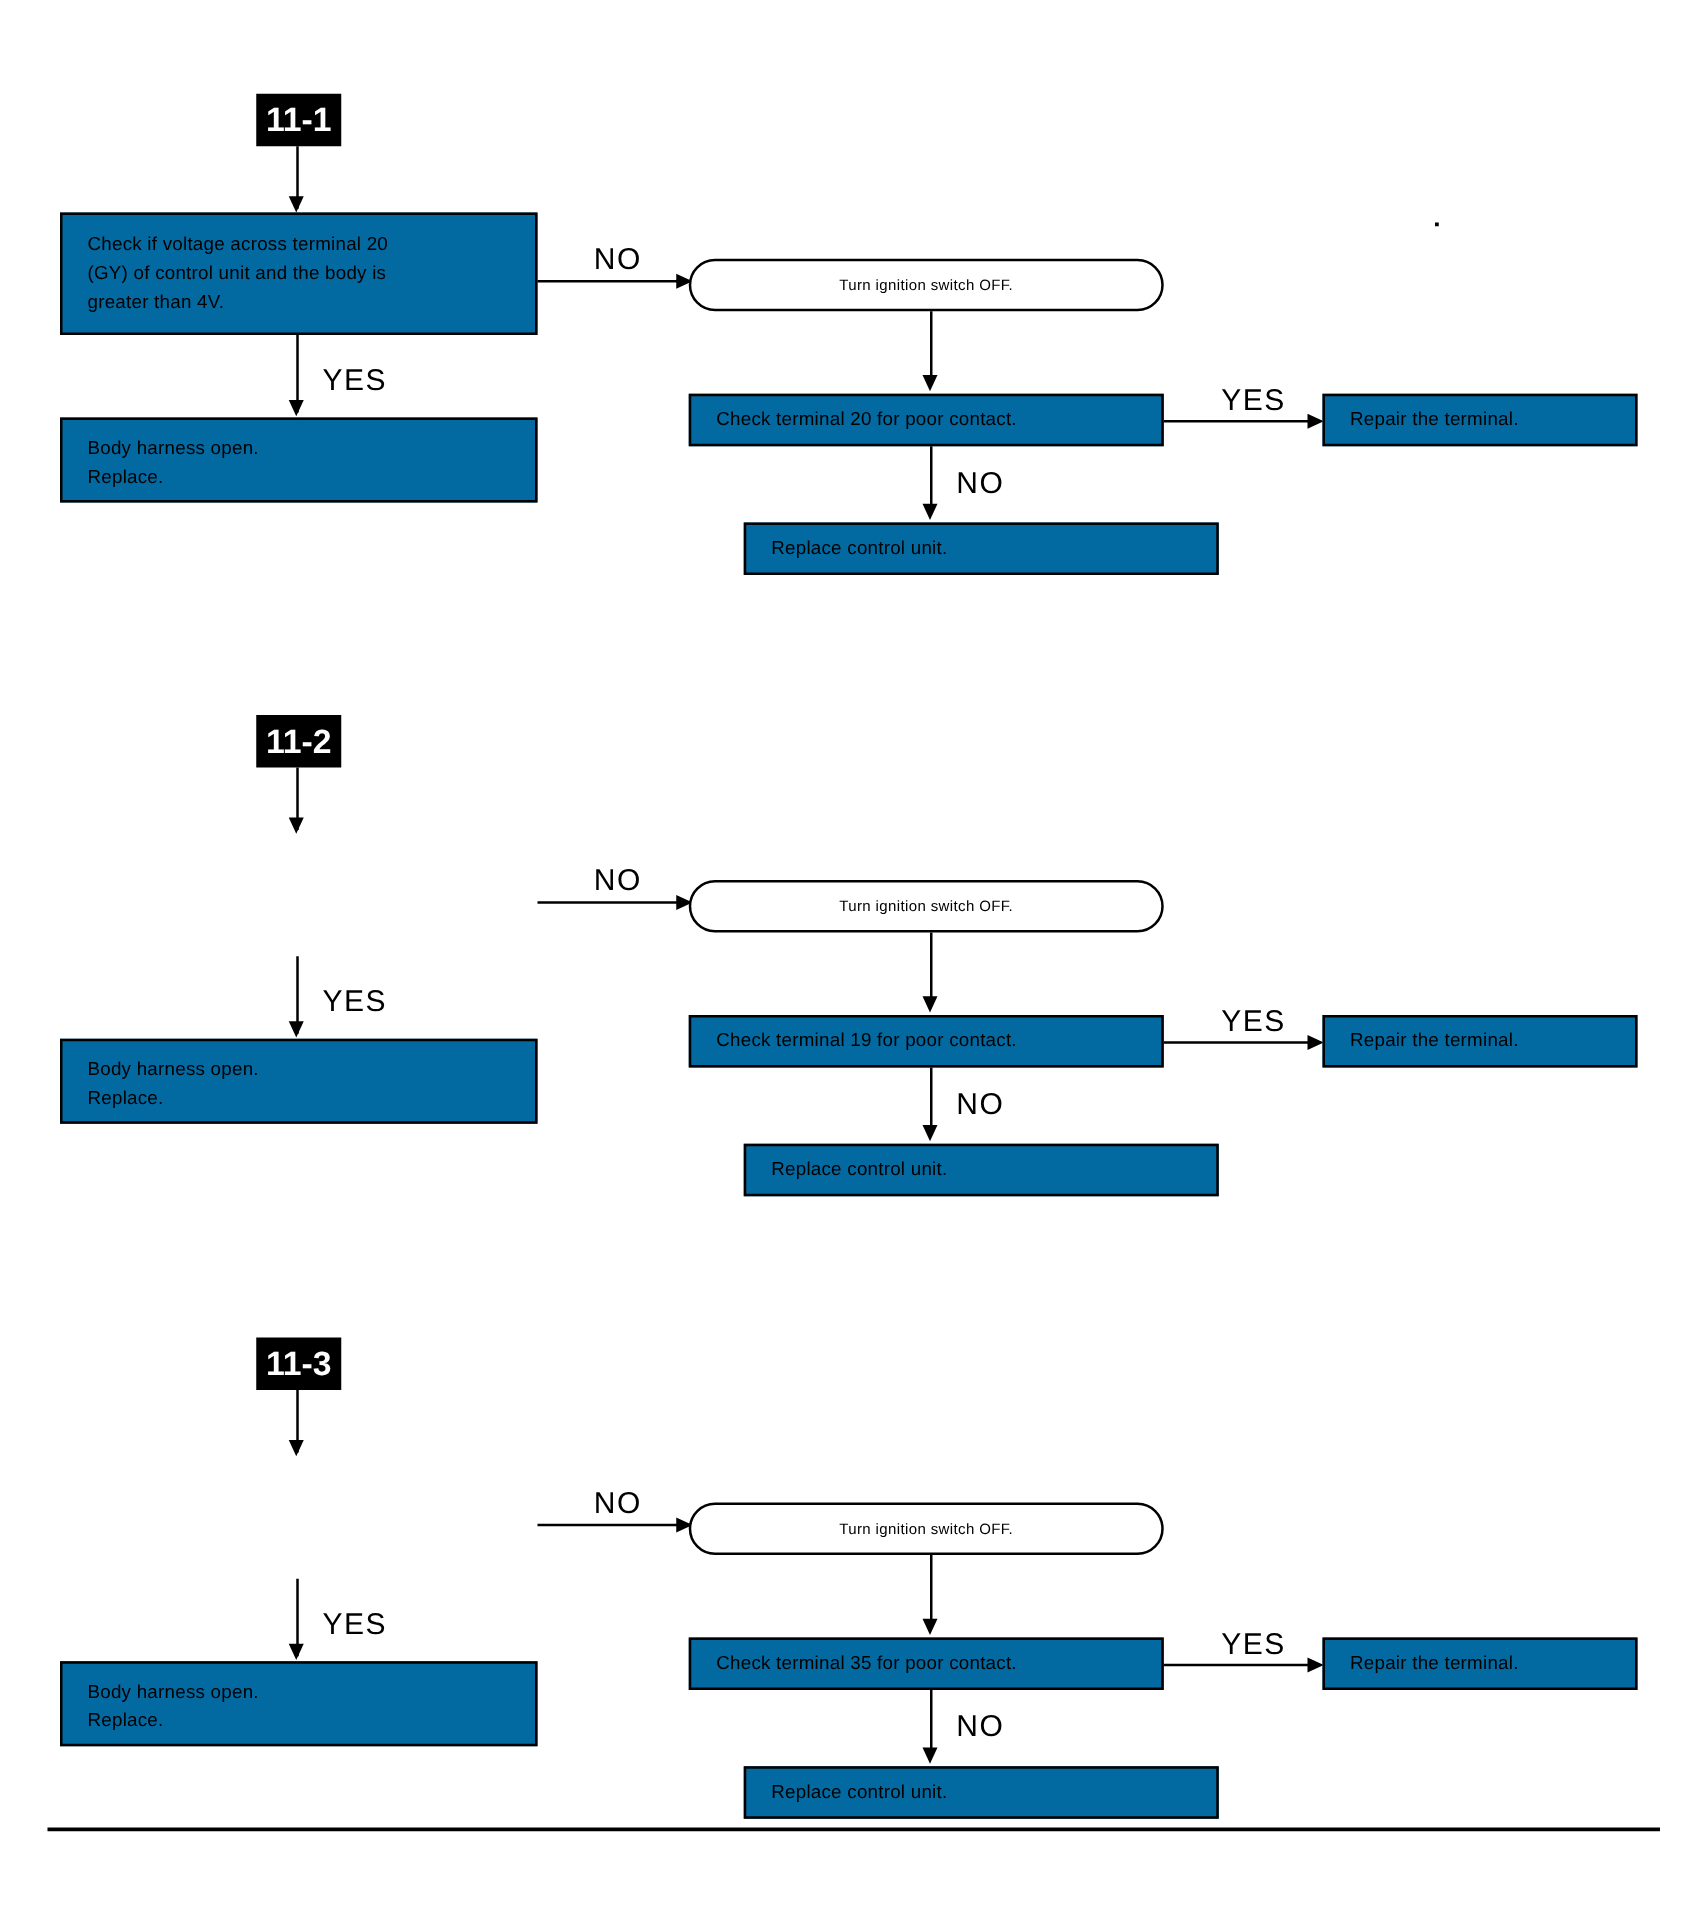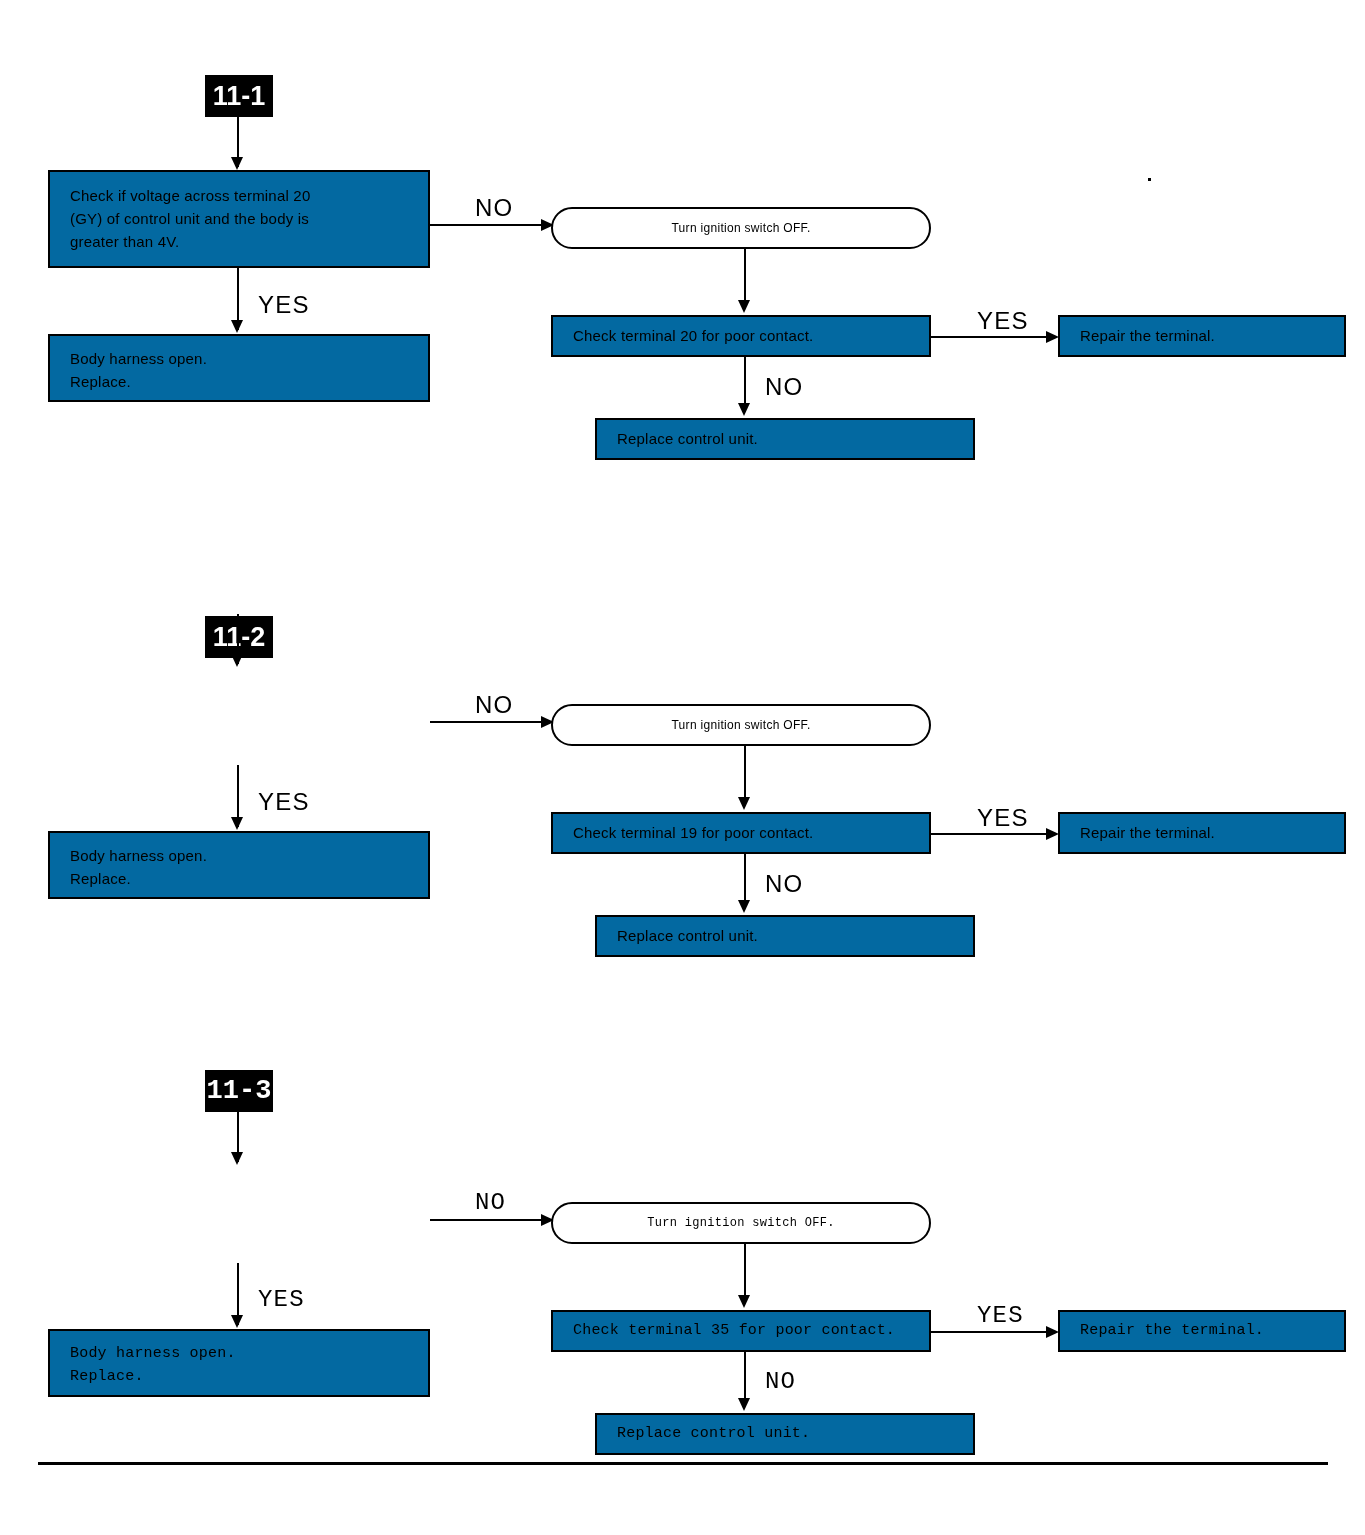--- a/index.html
+++ b/index.html
@@ -81,21 +81,21 @@
   .replace-cu {
     left: 551px;
     width: 380px;
     height: 42px;
     display: flex;
     align-items: center;
     margin-left: 44px;
   }
   .repair {
     left: 1058px;
-    width: 288px;
+    width: 252px;
     height: 42px;
     display: flex;
     align-items: center;
   }
 
   
   .stadium {
     position: absolute;
     left: 551px;
     width: 380px;
@@ -216,21 +216,21 @@
 
     <div class="box replace-cu" style="top:418px;">
       <span class="txt">Replace control unit.</span>
     </div>
 
     <div class="speck" style="left:1148px; top:178px;"></div>
   </div>
 
   <div class="section" style="top:497px;">
 
-    <div class="badge" style="top:75px;margin-top:44px;">11-2</div>
+    <div class="badge" style="top:75px;">11-2</div>
     <div class="vline" style="left:237px; top:117px; height:50px;"></div>
     <div class="arrow-down" style="left:231px; top:157px;"></div>
 
 
     <div class="hline" style="left:430px; top:224px; width:122px;"></div>
     <div class="arrow-right" style="left:541px; top:219px;"></div>
     <div class="lbl" style="left:475px; top:194px;">NO</div>
 
     <div class="vline" style="left:237px; top:268px; height:62px;"></div>
     <div class="arrow-down" style="left:231px; top:320px;"></div>
@@ -262,21 +262,21 @@
 
     <div class="vline" style="left:744px; top:357px; height:52px;"></div>
     <div class="arrow-down" style="left:738px; top:403px;"></div>
     <div class="lbl" style="left:765px; top:373px;">NO</div>
 
     <div class="box replace-cu" style="top:418px;">
       <span class="txt">Replace control unit.</span>
     </div>
   </div>
 
-  <div class="section" style="top:995px;font-family:Liberation Mono, monospace;">
+  <div class="section" style="top:995px;">
 
     <div class="badge" style="top:75px;">11-3</div>
     <div class="vline" style="left:237px; top:117px; height:50px;"></div>
     <div class="arrow-down" style="left:231px; top:157px;"></div>
 
 
     <div class="hline" style="left:430px; top:224px; width:122px;"></div>
     <div class="arrow-right" style="left:541px; top:219px;"></div>
     <div class="lbl" style="left:475px; top:194px;">NO</div>
 

